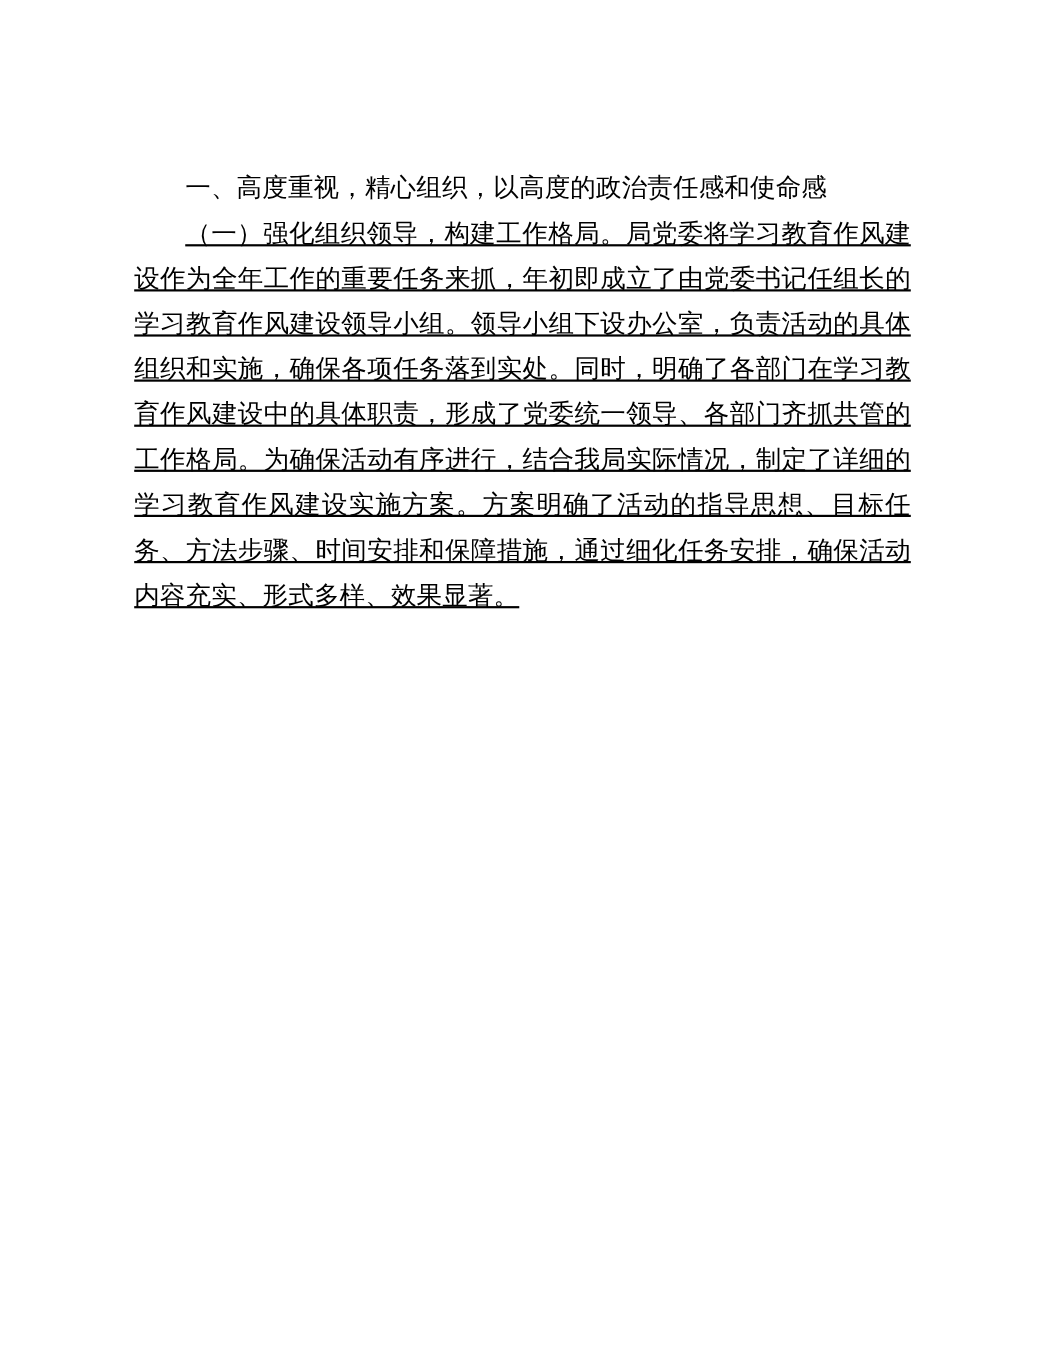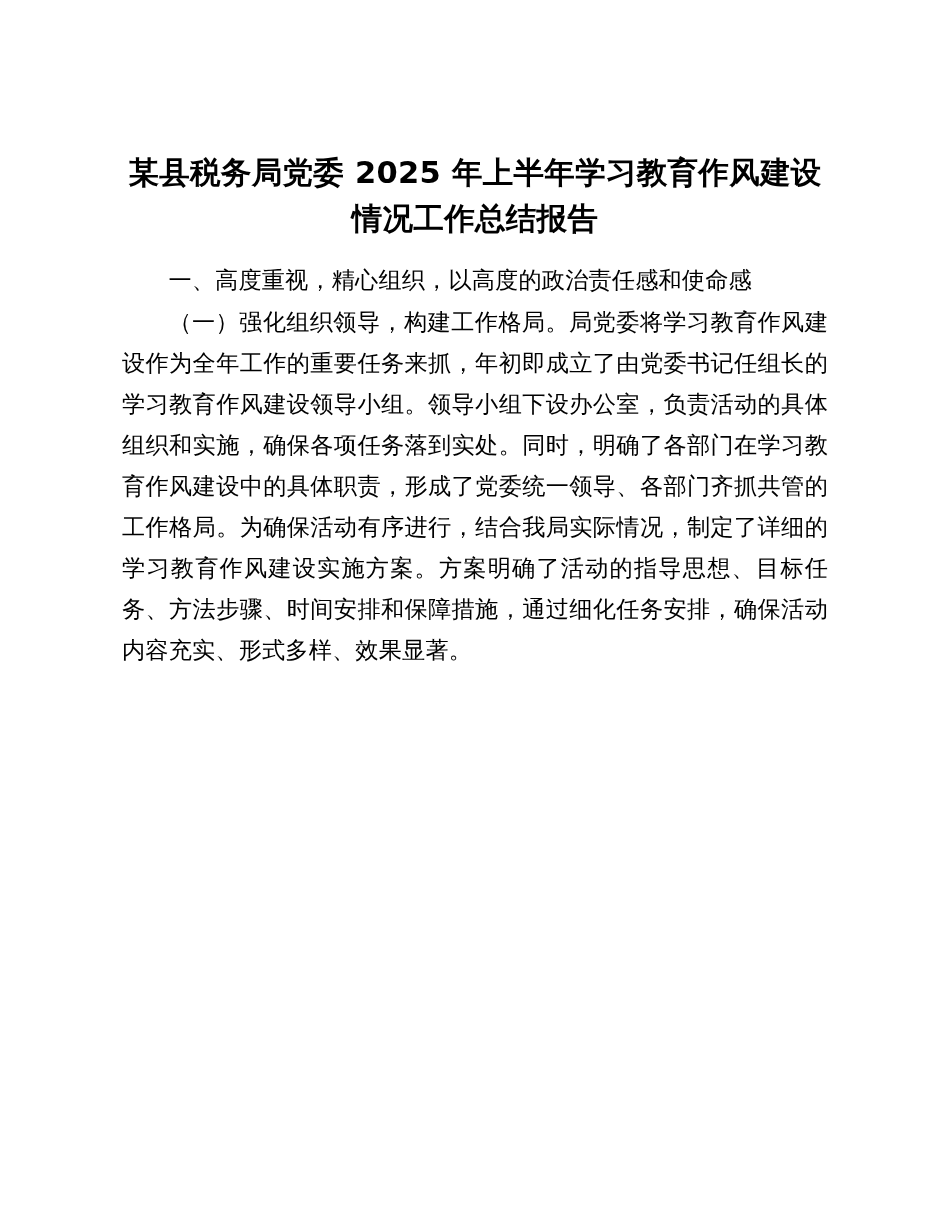--- a/index.html
+++ b/index.html
@@ -37,22 +37,22 @@
     line-height: 1.77;
     text-align: justify;
     text-justify: inter-ideograph;
     text-indent: 2em;
     margin: 0 0 1px 0;
     letter-spacing: 0.15px;
     color: #000;
   }
   .para:last-child {
     margin-bottom: 12px;
+    text-decoration: underline;
   }
 </style>
 </head>
 <body>
 
 <div class="page">
-  <h1 class="doc-title">某县税务局党委 2025 年上半年学习教育作风建设情况工作总结报告</h1>
   <p class="para">一、高度重视，精心组织，以高度的政治责任感和使命感</p>
   <p class="para">（一）强化组织领导，构建工作格局。局党委将学习教育作风建设作为全年工作的重要任务来抓，年初即成立了由党委书记任组长的学习教育作风建设领导小组。领导小组下设办公室，负责活动的具体组织和实施，确保各项任务落到实处。同时，明确了各部门在学习教育作风建设中的具体职责，形成了党委统一领导、各部门齐抓共管的工作格局。为确保活动有序进行，结合我局实际情况，制定了详细的学习教育作风建设实施方案。方案明确了活动的指导思想、目标任务、方法步骤、时间安排和保障措施，通过细化任务安排，确保活动内容充实、形式多样、效果显著。</p>
 </div>
 
 </body></html>

